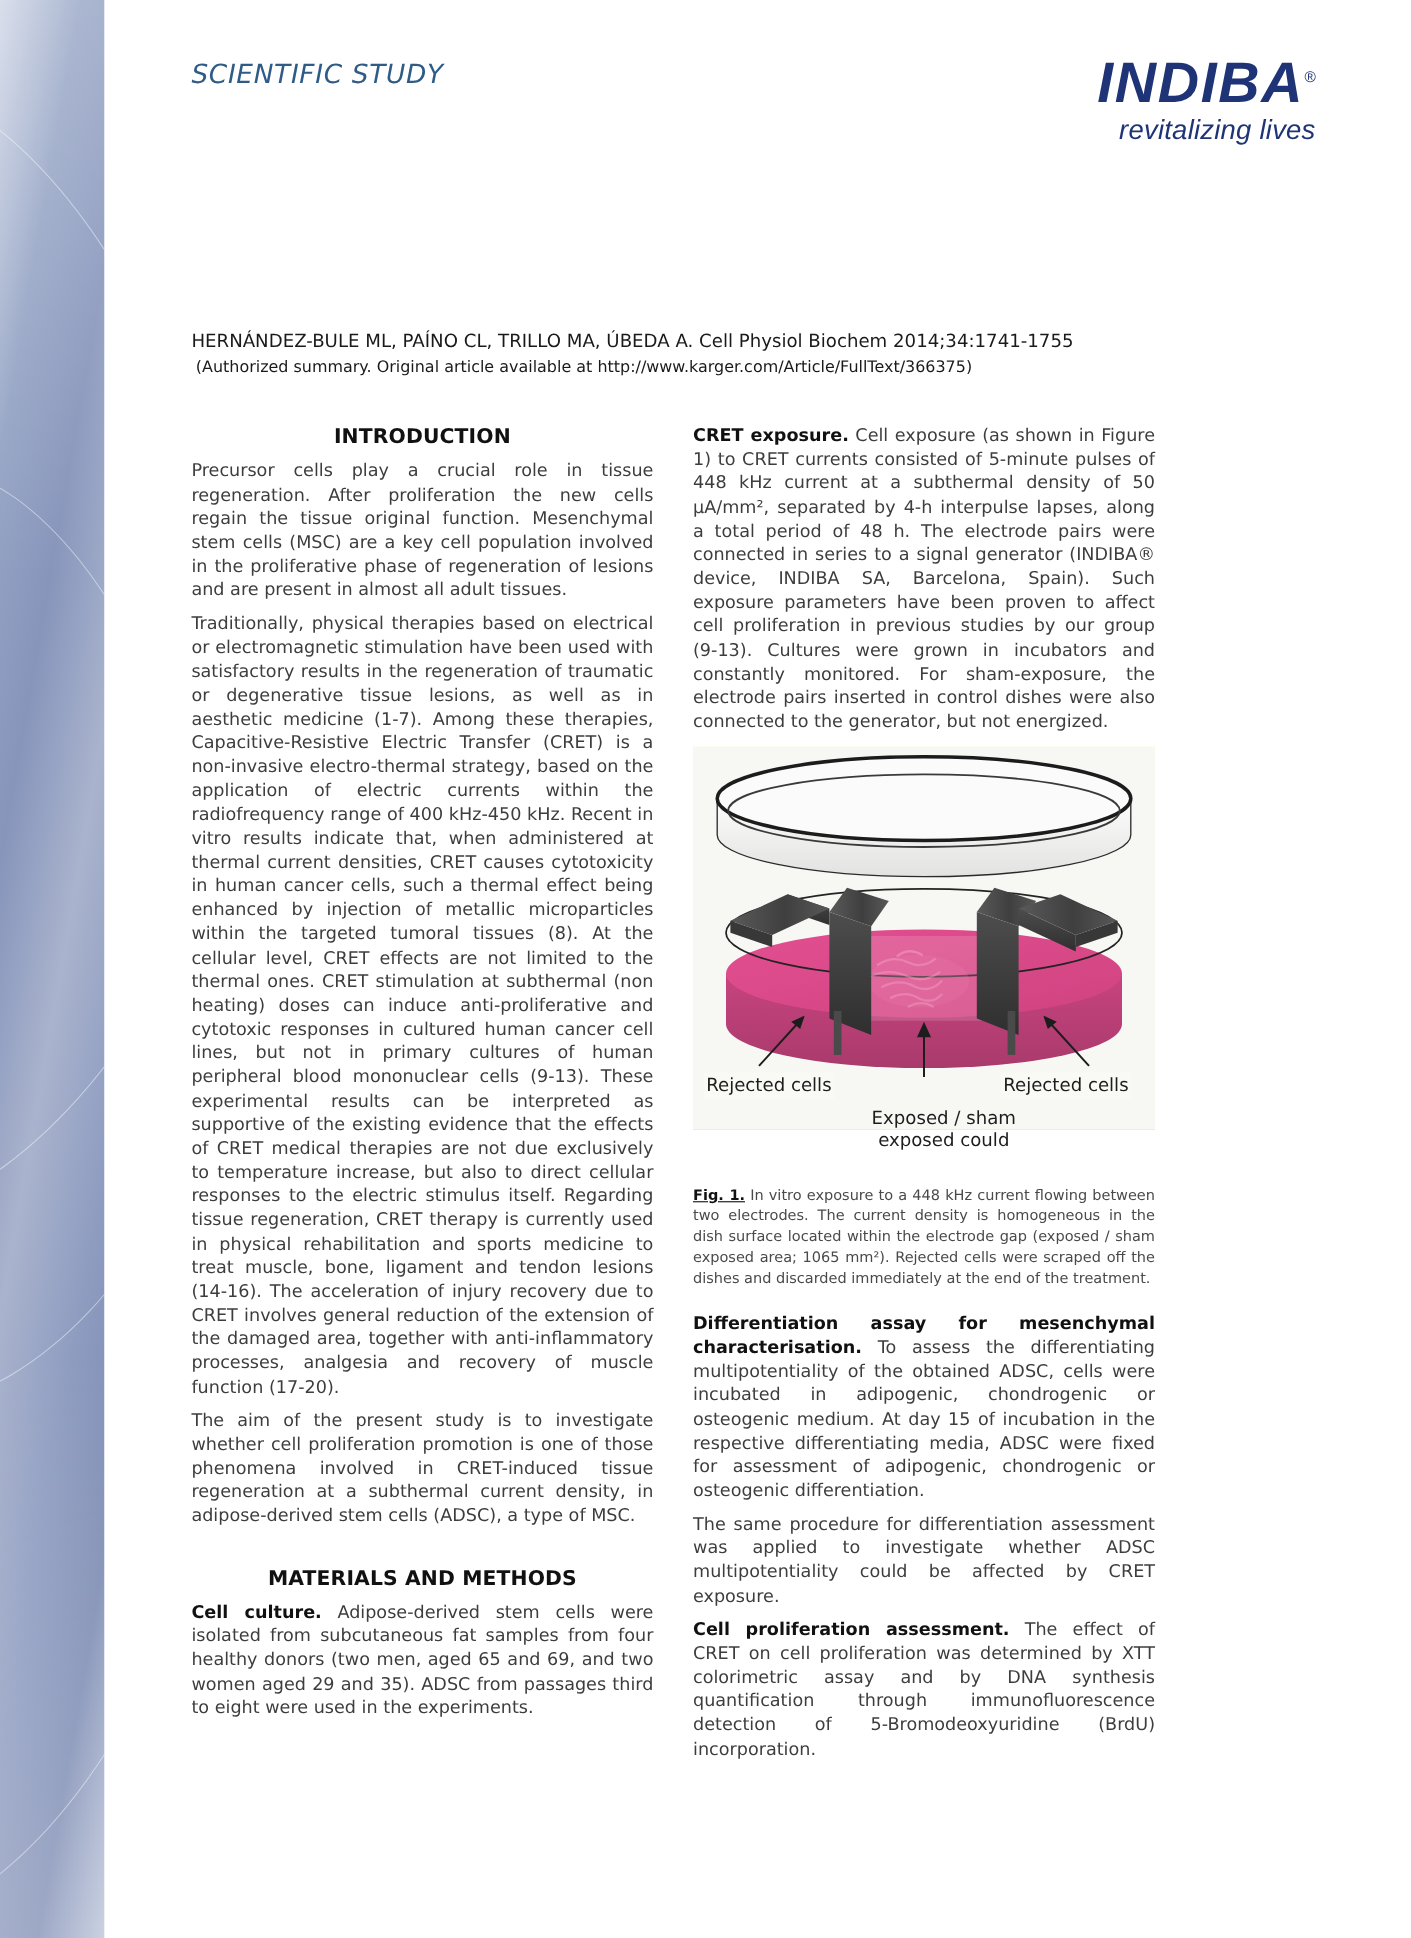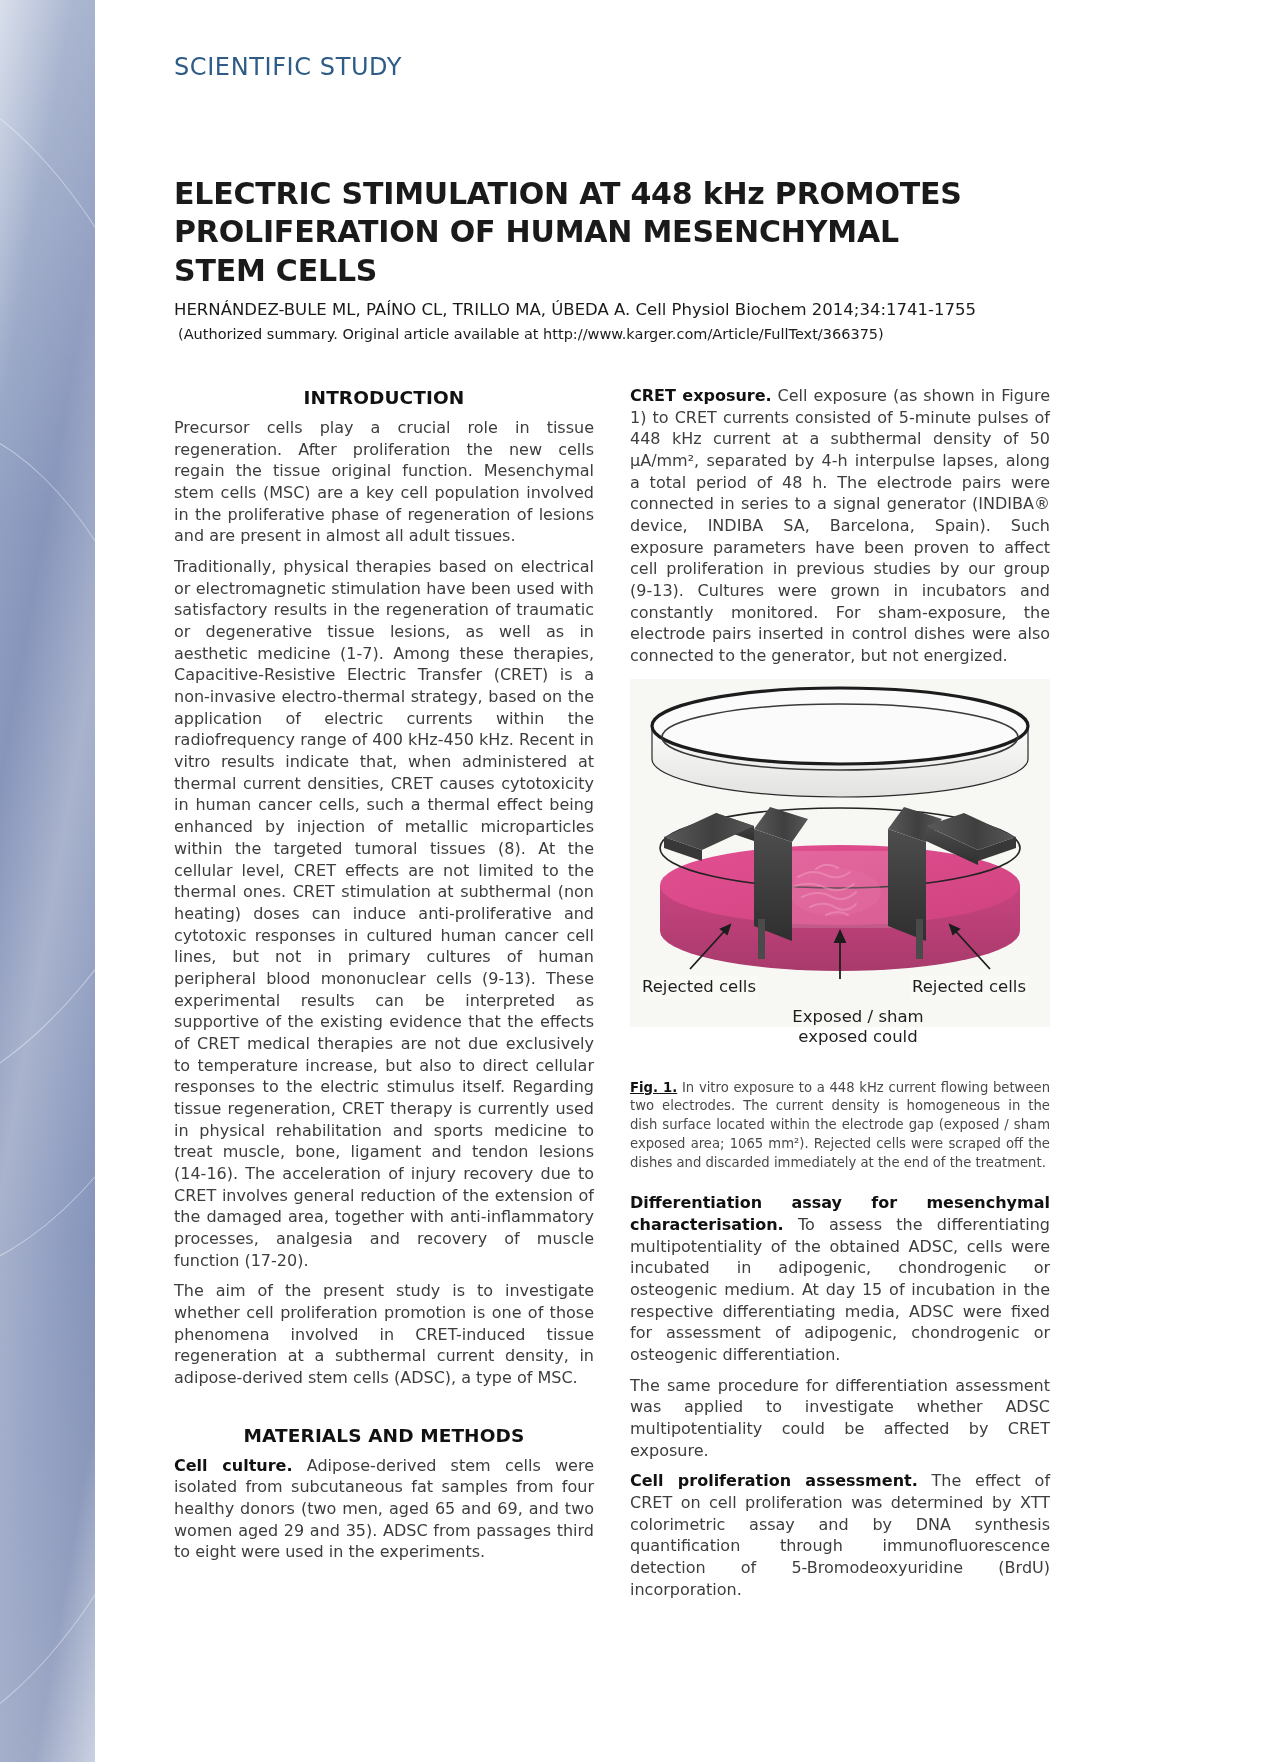--- a/index.html
+++ b/index.html
@@ -52,20 +52,21 @@
     width: 1185px;
     height: 1762px;
   }
 
   
   #header {
     position: absolute;
     left: 76px; top: 50px;
     width: 1022px;
     height: 90px;
+    font-style: italic;
   }
   #kicker {
     position: absolute;
     left: 0; top: 3px;
     font-size: 24px;
     letter-spacing: 0.6px;
     color: #2e5c86;
     font-family: "DejaVu Sans", sans-serif;
     font-weight: 400;
   }
@@ -206,23 +207,26 @@
   <div class="swoosh s4"></div>
   <div class="shade"></div>
 </div>
 <div id="band-edge"></div>
 
 <div id="page">
 
   <div id="header">
     <div id="kicker">SCIENTIFIC STUDY</div>
 
+    <div id="logo">
+      <div id="logo-word"><span>INDIBA</span><span id="logo-reg">®</span></div>
+      <div id="logo-tag">revitalizing lives</div>
+    </div>
   </div>
 
-  <h1 id="title">ELECTRIC STIMULATION AT 448 kHz PROMOTES PROLIFERATION OF HUMAN MESENCHYMAL STEM CELLS</h1>
 
   <div id="byline">
     <span>HERNÁNDEZ-BULE ML, PAÍNO CL, TRILLO MA, ÚBEDA A. Cell Physiol Biochem 2014;34:1741-1755</span>
     <span class="sub">(Authorized summary. Original article available at http://www.karger.com/Article/FullText/366375)</span>
   </div>
 
   <div class="col" id="col-left">
 
     <div class="sec-head">INTRODUCTION</div>
 

